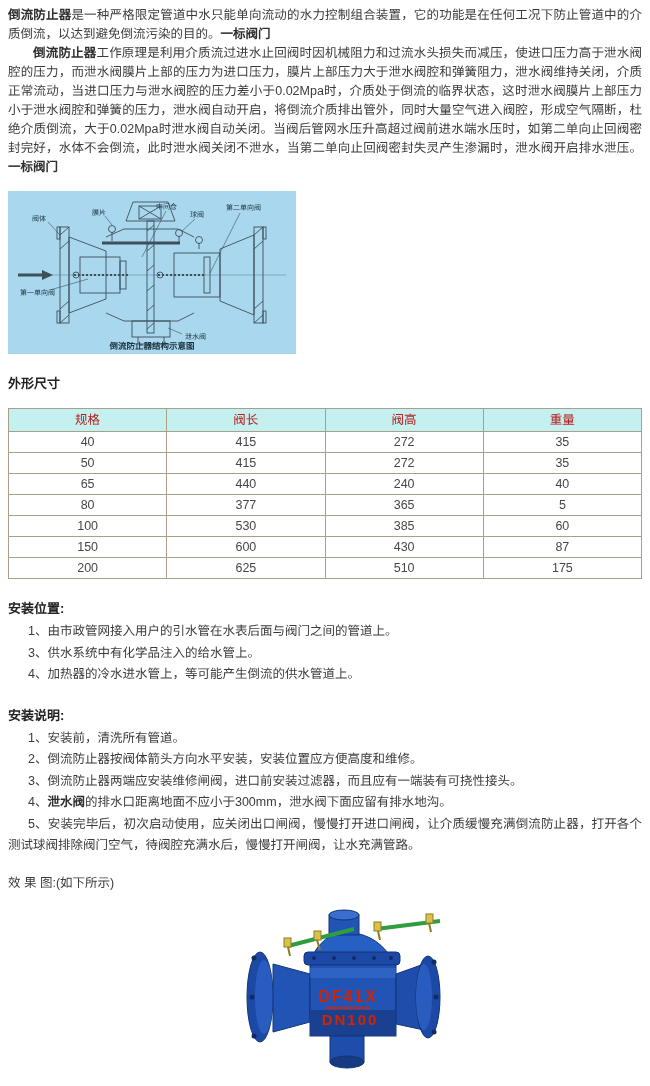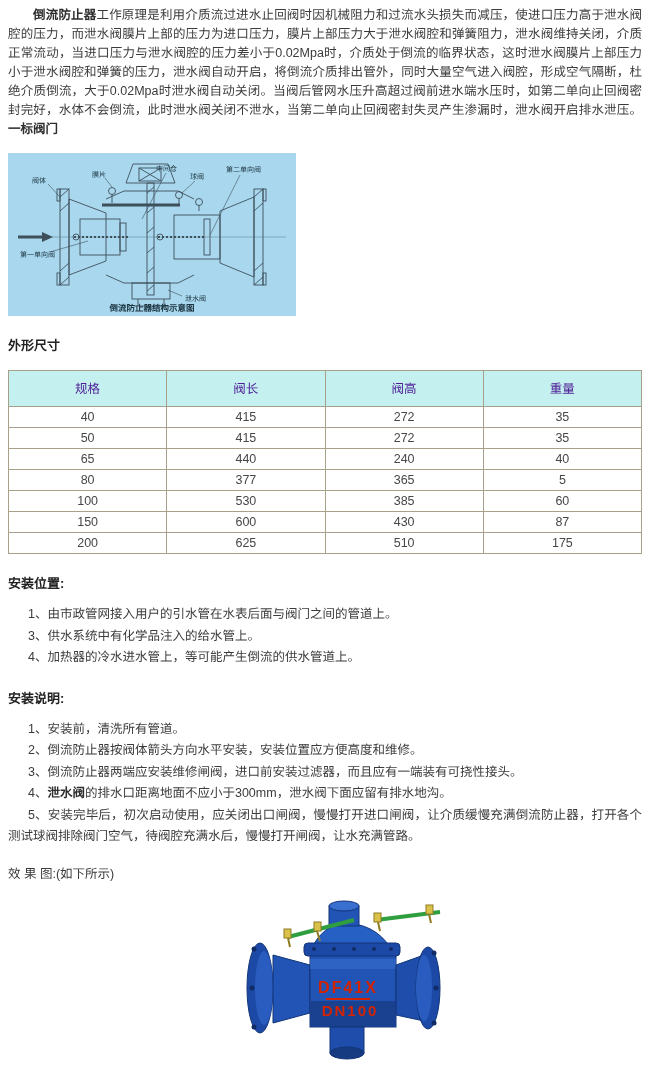--- a/index.html
+++ b/index.html
@@ -42,42 +42,43 @@
     text-align: center;
     font-weight: normal;
     font-size: 12.5px;
     color: #474747;
     padding: 2px 0;
     height: 21px;
     line-height: 16px;
   }
   table.dims th {
     background: #c4f0f0;
-    color: #4c1d95;
-    height: 36px;
-  }
-
-  .list { margin-top: 12px; }
+    color: #b91c1c;
+    height: 23px;
+  }
+
+  .list { margin-top: 4px; }
   .list-item { line-height: 21.5px; text-indent: 20px; text-align: justify; }
 
   .effect-line { margin-top: 17px; line-height: 18px; }
 
   .photo-wrap { margin: 6px 0 0 220px; width: 230px; }
   svg.photo { display: block; }
   .photo text {
     font-family: "Liberation Sans", "DejaVu Sans", sans-serif;
     font-weight: bold;
     letter-spacing: 2px;
   }
 </style>
 </head>
 <body>
 
 <div class="page">
 
+  <p class="para"><b>倒流防止器</b><span>是一种严格限定管道中水只能单向流动的水力控制组合装置，它的功能是在任何工况下防止管道中的介质倒流，以达到避免倒流污染的目的。</span><b>一标阀门</b></p>
 
   <p class="para indent"><b>倒流防止器</b><span>工作原理是利用介质流过进水止回阀时因机械阻力和过流水头损失而减压，使进口压力高于泄水阀腔的压力，而泄水阀膜片上部的压力为进口压力，膜片上部压力大于泄水阀腔和弹簧阻力，泄水阀维持关闭，介质正常流动，当进口压力与泄水阀腔的压力差小于0.02Mpa时，介质处于倒流的临界状态，这时泄水阀膜片上部压力小于泄水阀腔和弹簧的压力，泄水阀自动开启，将倒流介质排出管外，同时大量空气进入阀腔，形成空气隔断，杜绝介质倒流，大于0.02Mpa时泄水阀自动关闭。当阀后管网水压升高超过阀前进水端水压时，如第二单向止回阀密封完好，水体不会倒流，此时泄水阀关闭不泄水，当第二单向止回阀密封失灵产生渗漏时，泄水阀开启排水泄压。</span><b>一标阀门</b></p>
 
   <div class="diagram-wrap">
     <svg class="diagram" width="288" height="163" viewBox="0 0 288 163">
       <g stroke="#3d4f5a" stroke-width="0.9" fill="none">
 
         <line x1="12" y1="84" x2="278" y2="84" stroke-width="0.5" opacity="0.7"></line>
 
         <g>

